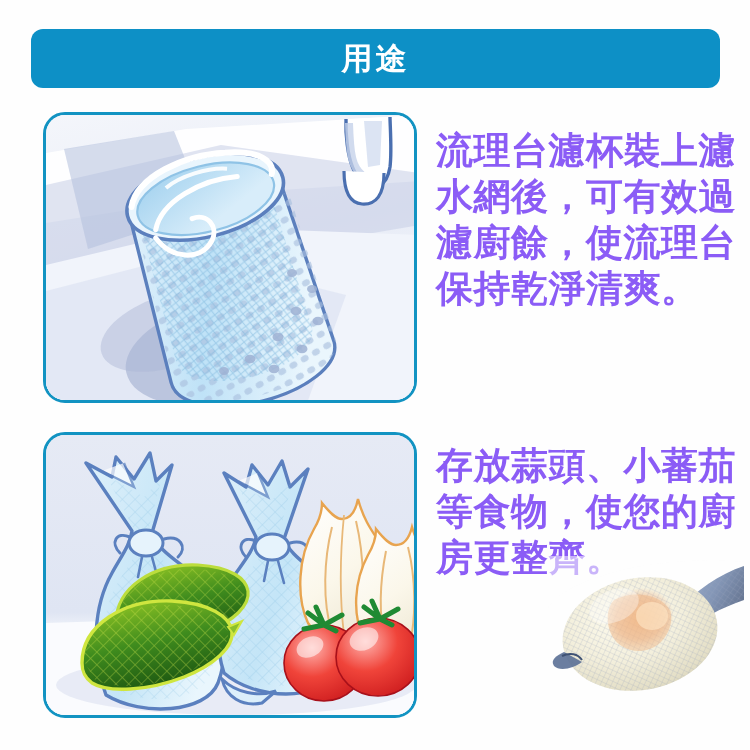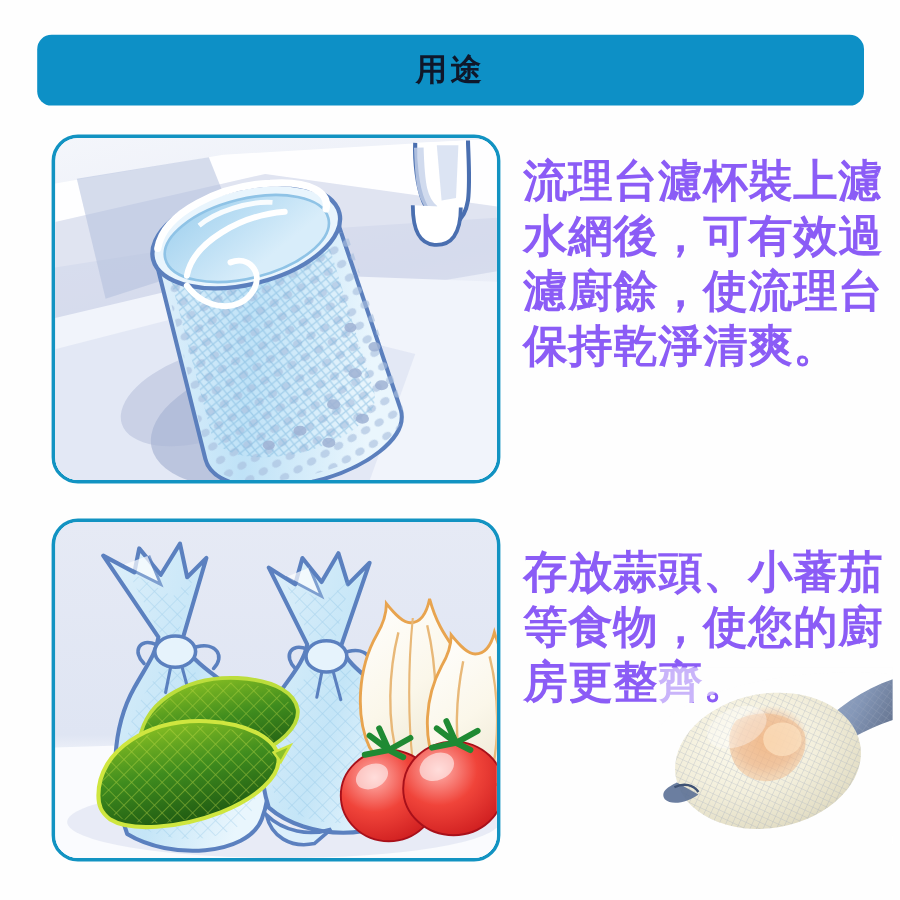--- a/index.html
+++ b/index.html
@@ -26,22 +26,22 @@
     top: 29px;
     width: 689px;
     height: 59px;
     background: #0d90c6;
     border-radius: 12px;
     display: flex;
     align-items: center;
     justify-content: center;
   }
   #header-title {
-    color: #0f172a;
-    font-size: 26px;
+    color: #ffffff;
+    font-size: 31px;
     font-weight: bold;
     letter-spacing: 3px;
     line-height: 1;
     margin-top: -1px;
   }
 
   
   .panel {
     position: absolute;
     border: 3px solid #1293c2;
@@ -72,21 +72,21 @@
     position: absolute;
     color: #8b5cf6;
     font-size: 37px;
     font-weight: bold;
     line-height: 46px;
     letter-spacing: 0.5px;
     width: 300px;
     text-align: left;
   }
   #desc-sink { left: 436px; top: 128px; }
-  #desc-bags { left: 436px; top: 454px; }
+  #desc-bags { left: 436px; top: 443px; }
 
   
   #onion-photo {
     position: absolute;
     left: 548px;
     top: 556px;
     width: 196px;
     height: 148px;
   }
 </style>

